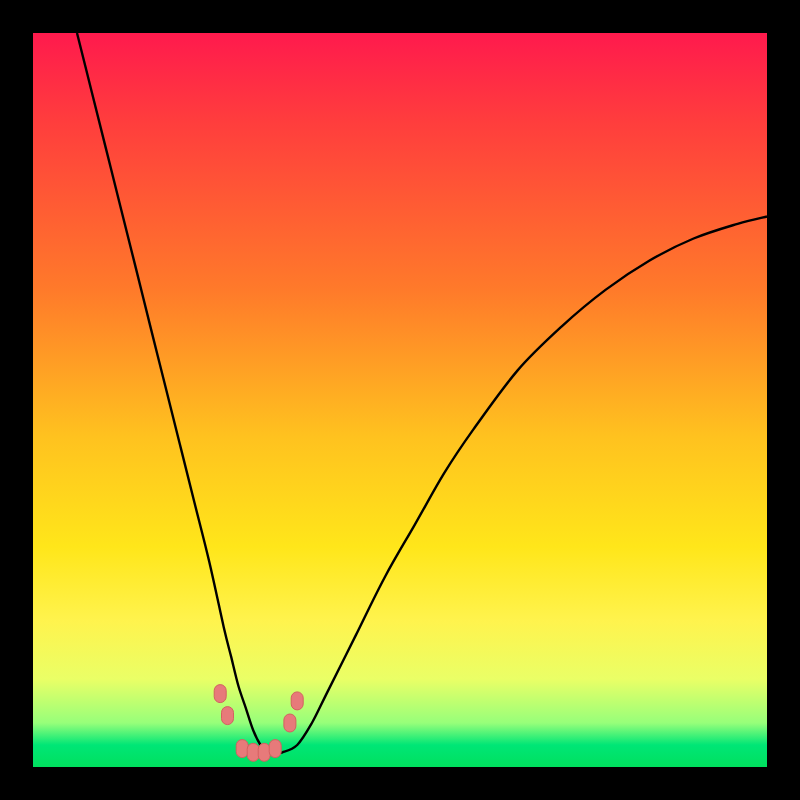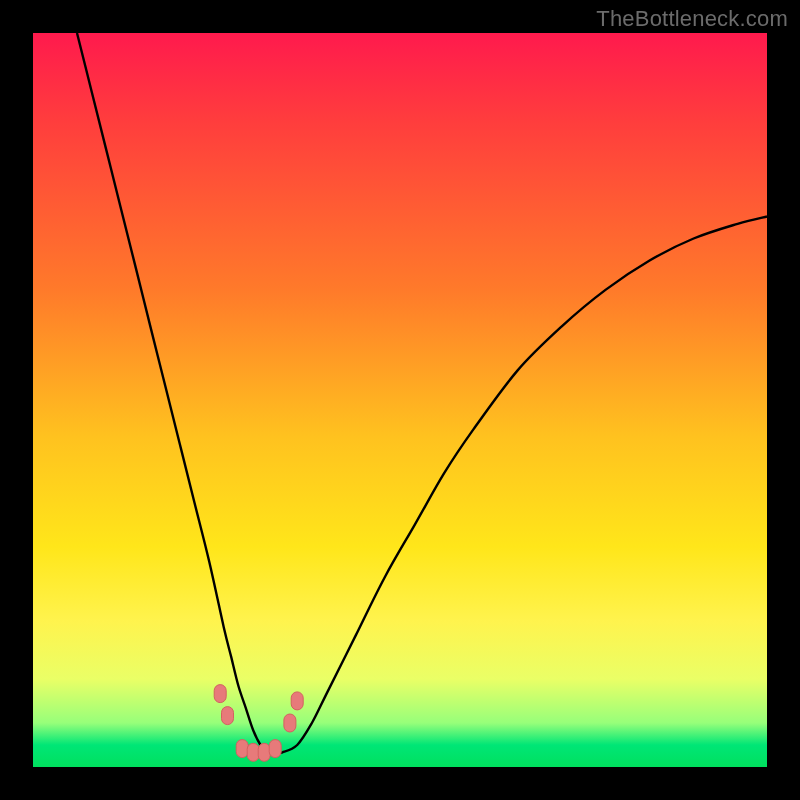--- a/index.html
+++ b/index.html
@@ -71,14 +71,13 @@
           <rect x="188.5" y="673.6" width="12" height="18" rx="6" ry="6" fill="#e77a7a" stroke="#d46060" stroke-width="1"></rect>
           <rect x="203.2" y="706.6" width="12" height="18" rx="6" ry="6" fill="#e77a7a" stroke="#d46060" stroke-width="1"></rect>
           <rect x="214.2" y="710.3" width="12" height="18" rx="6" ry="6" fill="#e77a7a" stroke="#d46060" stroke-width="1"></rect>
           <rect x="225.2" y="710.3" width="12" height="18" rx="6" ry="6" fill="#e77a7a" stroke="#d46060" stroke-width="1"></rect>
           <rect x="236.2" y="706.6" width="12" height="18" rx="6" ry="6" fill="#e77a7a" stroke="#d46060" stroke-width="1"></rect>
           <rect x="250.9" y="681.0" width="12" height="18" rx="6" ry="6" fill="#e77a7a" stroke="#d46060" stroke-width="1"></rect>
           <rect x="258.2" y="658.9" width="12" height="18" rx="6" ry="6" fill="#e77a7a" stroke="#d46060" stroke-width="1"></rect>
         </g>
     </svg>
   </div>
-  <div class="watermark">TheBottleneck.com</div>
 </div>
 
 </body></html>

